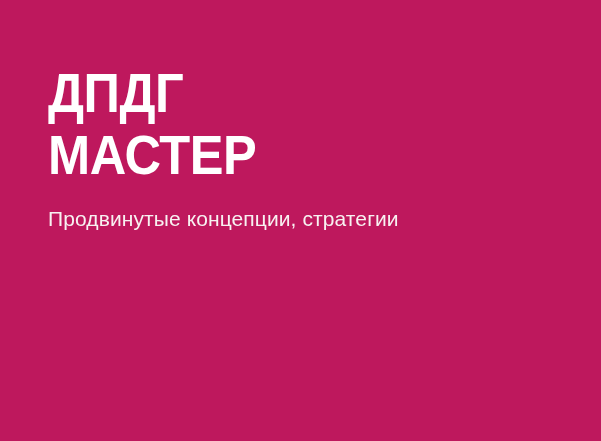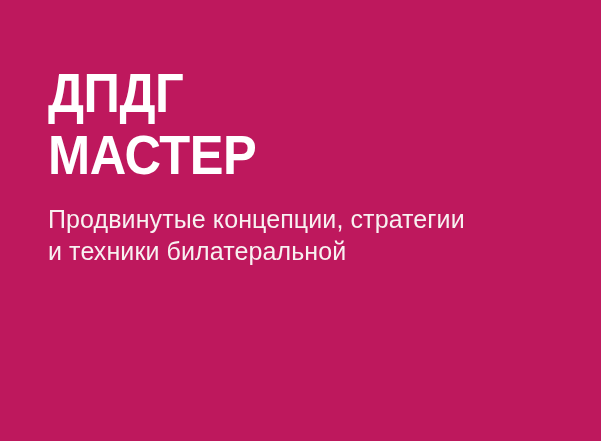--- a/index.html
+++ b/index.html
@@ -44,21 +44,21 @@
     display: block;
   }
 
   
   .subtitle {
     margin: 0;
     padding: 0;
     margin-top: 17px;
     color: #f8f1f1;
     font-weight: 400;
-    font-size: 25px;
+    font-size: 21px;
     line-height: 32px;
     letter-spacing: 0.1px;
   }
 
   .subtitle-line {
     display: block;
     white-space: nowrap;
   }
 </style>
 </head>
@@ -68,18 +68,17 @@
 
   <div id="text-block">
 
     <h1 class="headline" style="color: rgb(255, 255, 255);">
       <span class="headline-line">ДПДГ</span>
       <span class="headline-line">МАСТЕР</span>
     </h1>
 
     <p class="subtitle" style="color: rgb(248, 241, 241);">
       <span class="subtitle-line">Продвинутые концепции, стратегии</span>
-      <span class="subtitle-line">и техники билатеральной</span>
     </p>
 
   </div>
 
 </div>
 
 </body></html>

